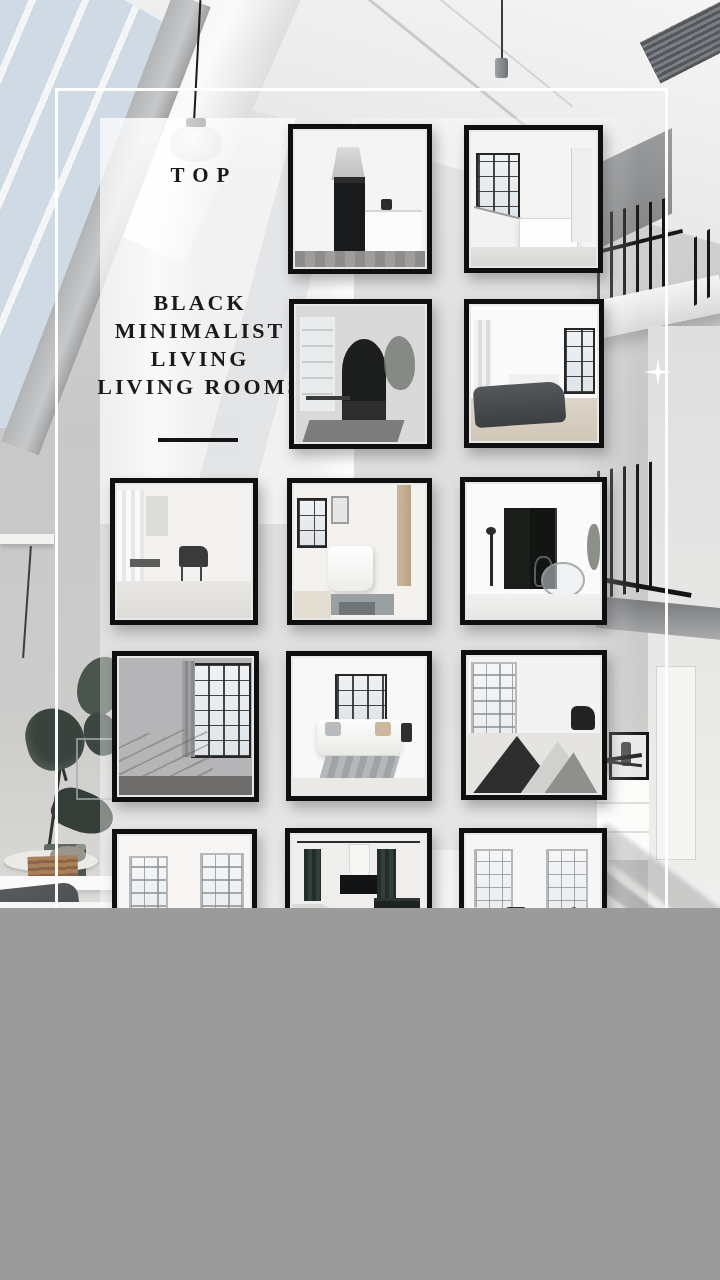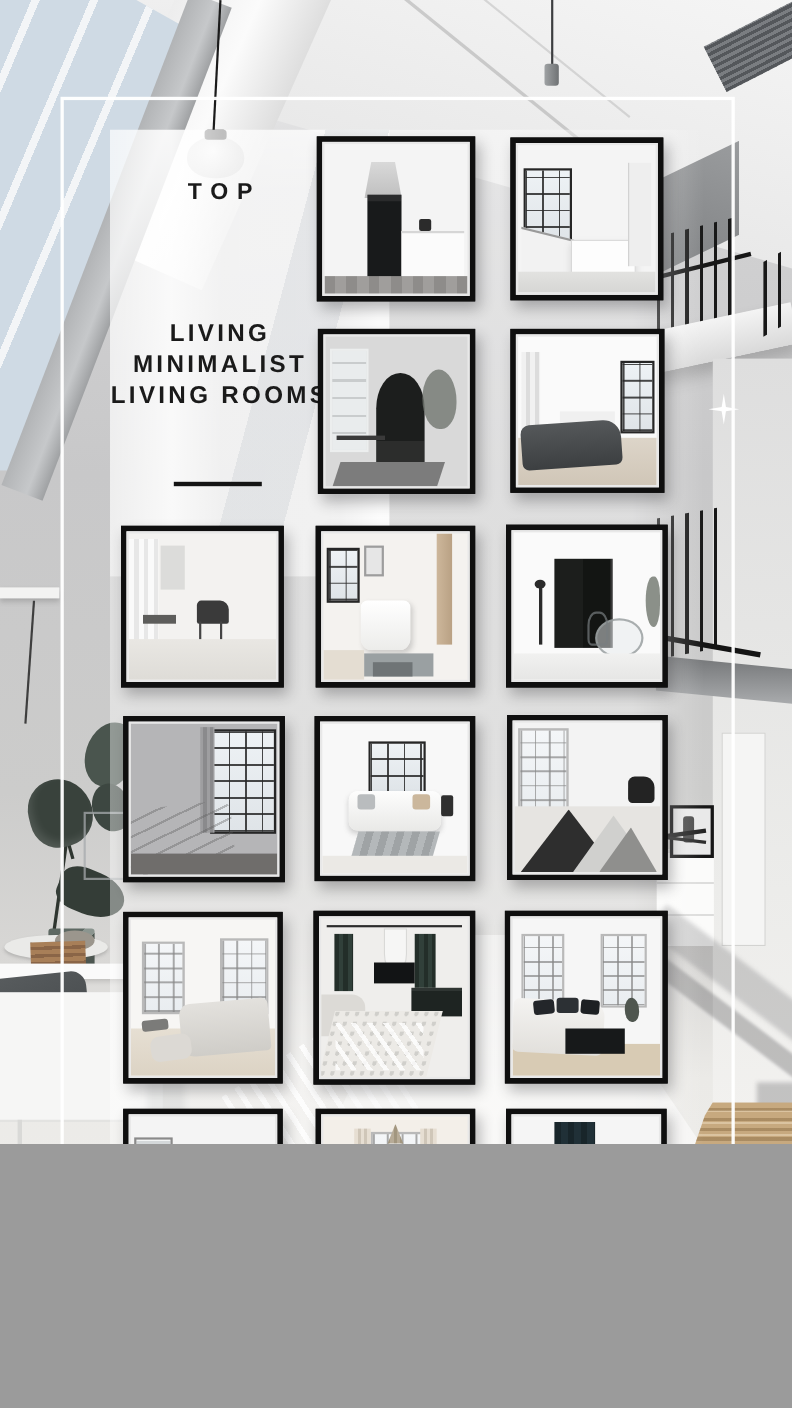--- a/index.html
+++ b/index.html
@@ -1,17 +1,17 @@
 <!DOCTYPE html>
 <html><head>
 <meta charset="utf-8">
 <style>
   html,body{margin:0;padding:0;background:#9b9b9b;}
-  .stage{position:relative;width:720px;height:1040px;overflow:hidden;
-         font-family:Liberation Sans, sans-serif;
+  .stage{position:relative;width:720px;height:908px;overflow:hidden;
+         font-family:Liberation Serif, serif;
          background:linear-gradient(180deg,#efefef 0px,#e6e6e7 95px,#d2d2d3 170px,#c8c8c9 430px,#cccccb 720px,#d8d7d5 870px,#ebeae7 980px,#f1f0ee 1280px);}
   .abs{position:absolute;}
   
   .wg{position:absolute;border:2px solid #262626;
       background:repeating-linear-gradient(0deg,rgba(40,40,40,.85) 0 1.5px,transparent 1.5px 15px),
                  repeating-linear-gradient(90deg,rgba(40,40,40,.85) 0 1.5px,transparent 1.5px 15px),
                  linear-gradient(180deg,#eef2f5,#dfe4e8);}
   
   .wgl{position:absolute;border:2px solid #b9b9b9;
       background:repeating-linear-gradient(0deg,rgba(135,135,135,.7) 0 1.5px,transparent 1.5px 13px),
@@ -103,22 +103,23 @@
   <div class="abs" style="left:100px;top:118px;width:540px;height:1050px;background:linear-gradient(90deg,rgba(255,255,255,.40) 0 88%,rgba(255,255,255,0) 100%);"></div>
   <div class="abs" style="left:100px;top:118px;width:254px;height:406px;
        background:linear-gradient(105deg,rgba(255,255,255,0) 54%,rgba(195,200,206,.30) 54% 70%,rgba(255,255,255,0) 70%),
                   linear-gradient(90deg,rgba(255,255,255,.48) 0,rgba(255,255,255,.82) 22%,rgba(255,255,255,.55) 40%,rgba(255,255,255,.58) 82%,rgba(255,255,255,.9) 96%);"></div>
 
   <div class="abs" style="left:55px;top:88px;width:607px;height:1100px;border:3px solid rgba(255,255,255,.96);"></div>
   <div class="sparkle" style="left:644px;top:358px;"></div>
 
   <div class="ttl" style="left:92px;top:163px;width:216px;font-size:21px;letter-spacing:8px;text-indent:8px;">TOP</div>
   <div class="ttl" style="left:82px;top:289px;width:236px;font-size:22px;line-height:28px;letter-spacing:3px;">
+    <div>BLACK</div>
+    <div>MINIMALIST</div>
     <div>LIVING</div>
-    <div>MINIMALIST</div>
     <div>LIVING ROOMS</div>
   </div>
   <div class="abs" style="left:158px;top:438px;width:80px;height:4px;background:#141414;"></div>
 
   <figure class="frame" style="left:288px;top:124px;width:134px;height:140px;margin:0;">
     <div class="ph">
       <div class="abs" style="left:28%;top:12%;width:26%;height:24%;background:linear-gradient(180deg,#d9d9d9,#bfbfbf);clip-path:polygon(18% 0,82% 0,100% 100%,0 100%);"></div>
       <div class="abs" style="left:30%;top:34%;width:24%;height:56%;background:#181a1b;box-shadow:inset 0 6px 0 rgba(255,255,255,.08);"></div>
       <div class="abs" style="left:54%;top:58%;width:44%;height:32%;background:#fbfbfb;border-top:2px solid #d6d6d6;"></div>
       <div class="abs" style="left:66%;top:50%;width:9%;height:8%;background:#2b2b2b;border-radius:2px;"></div>

